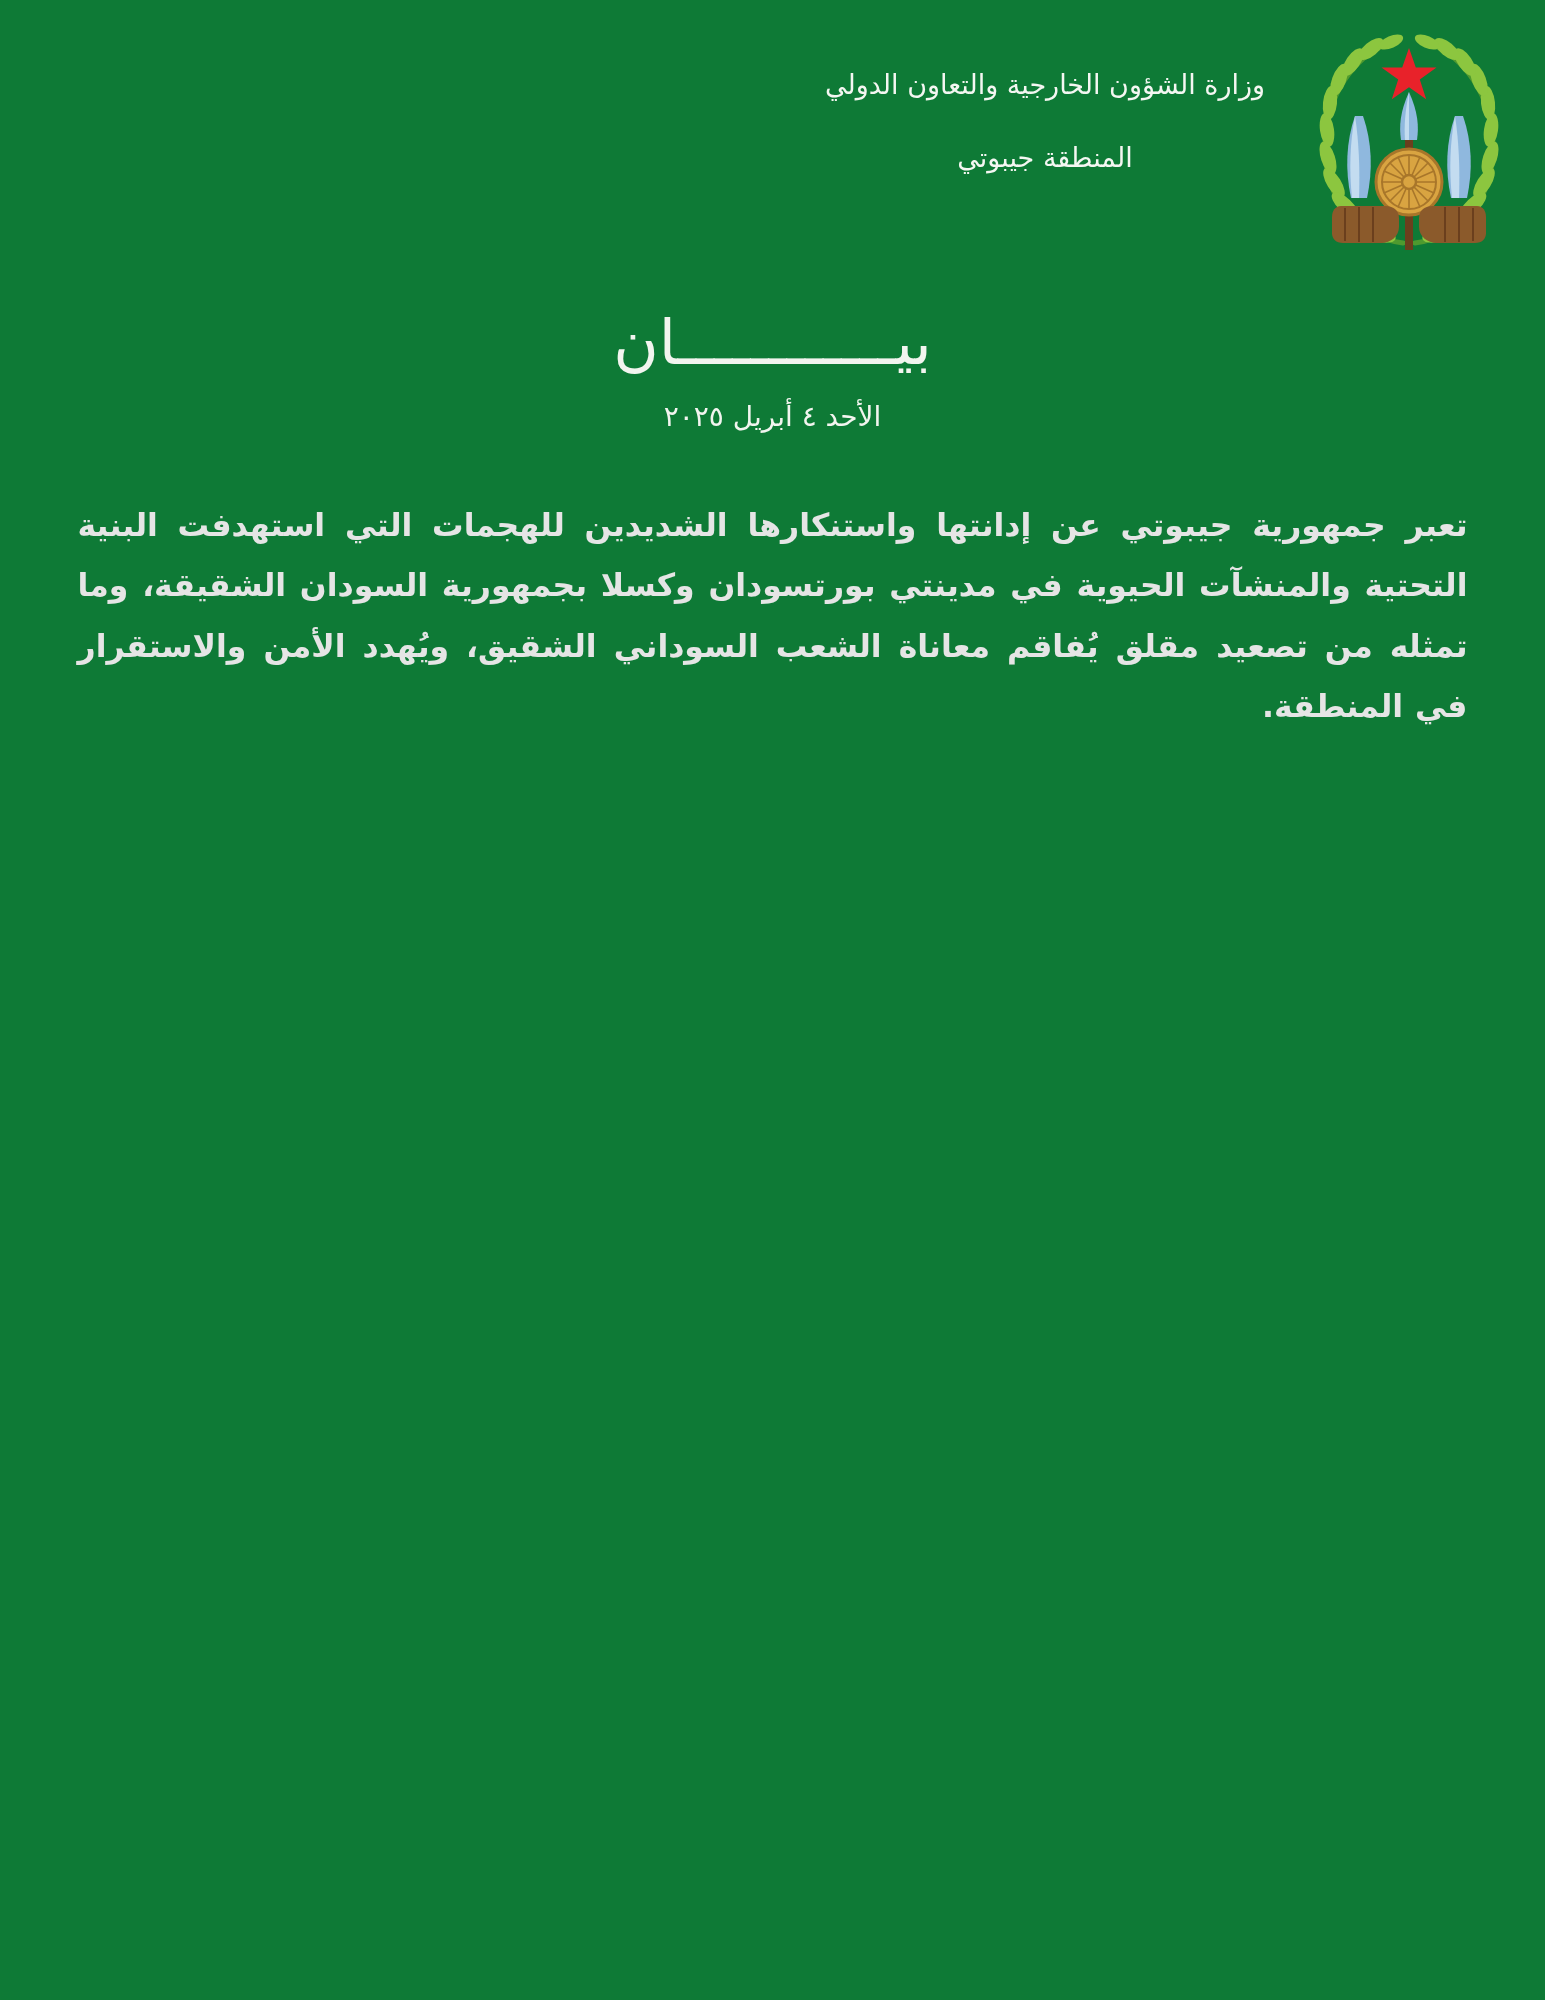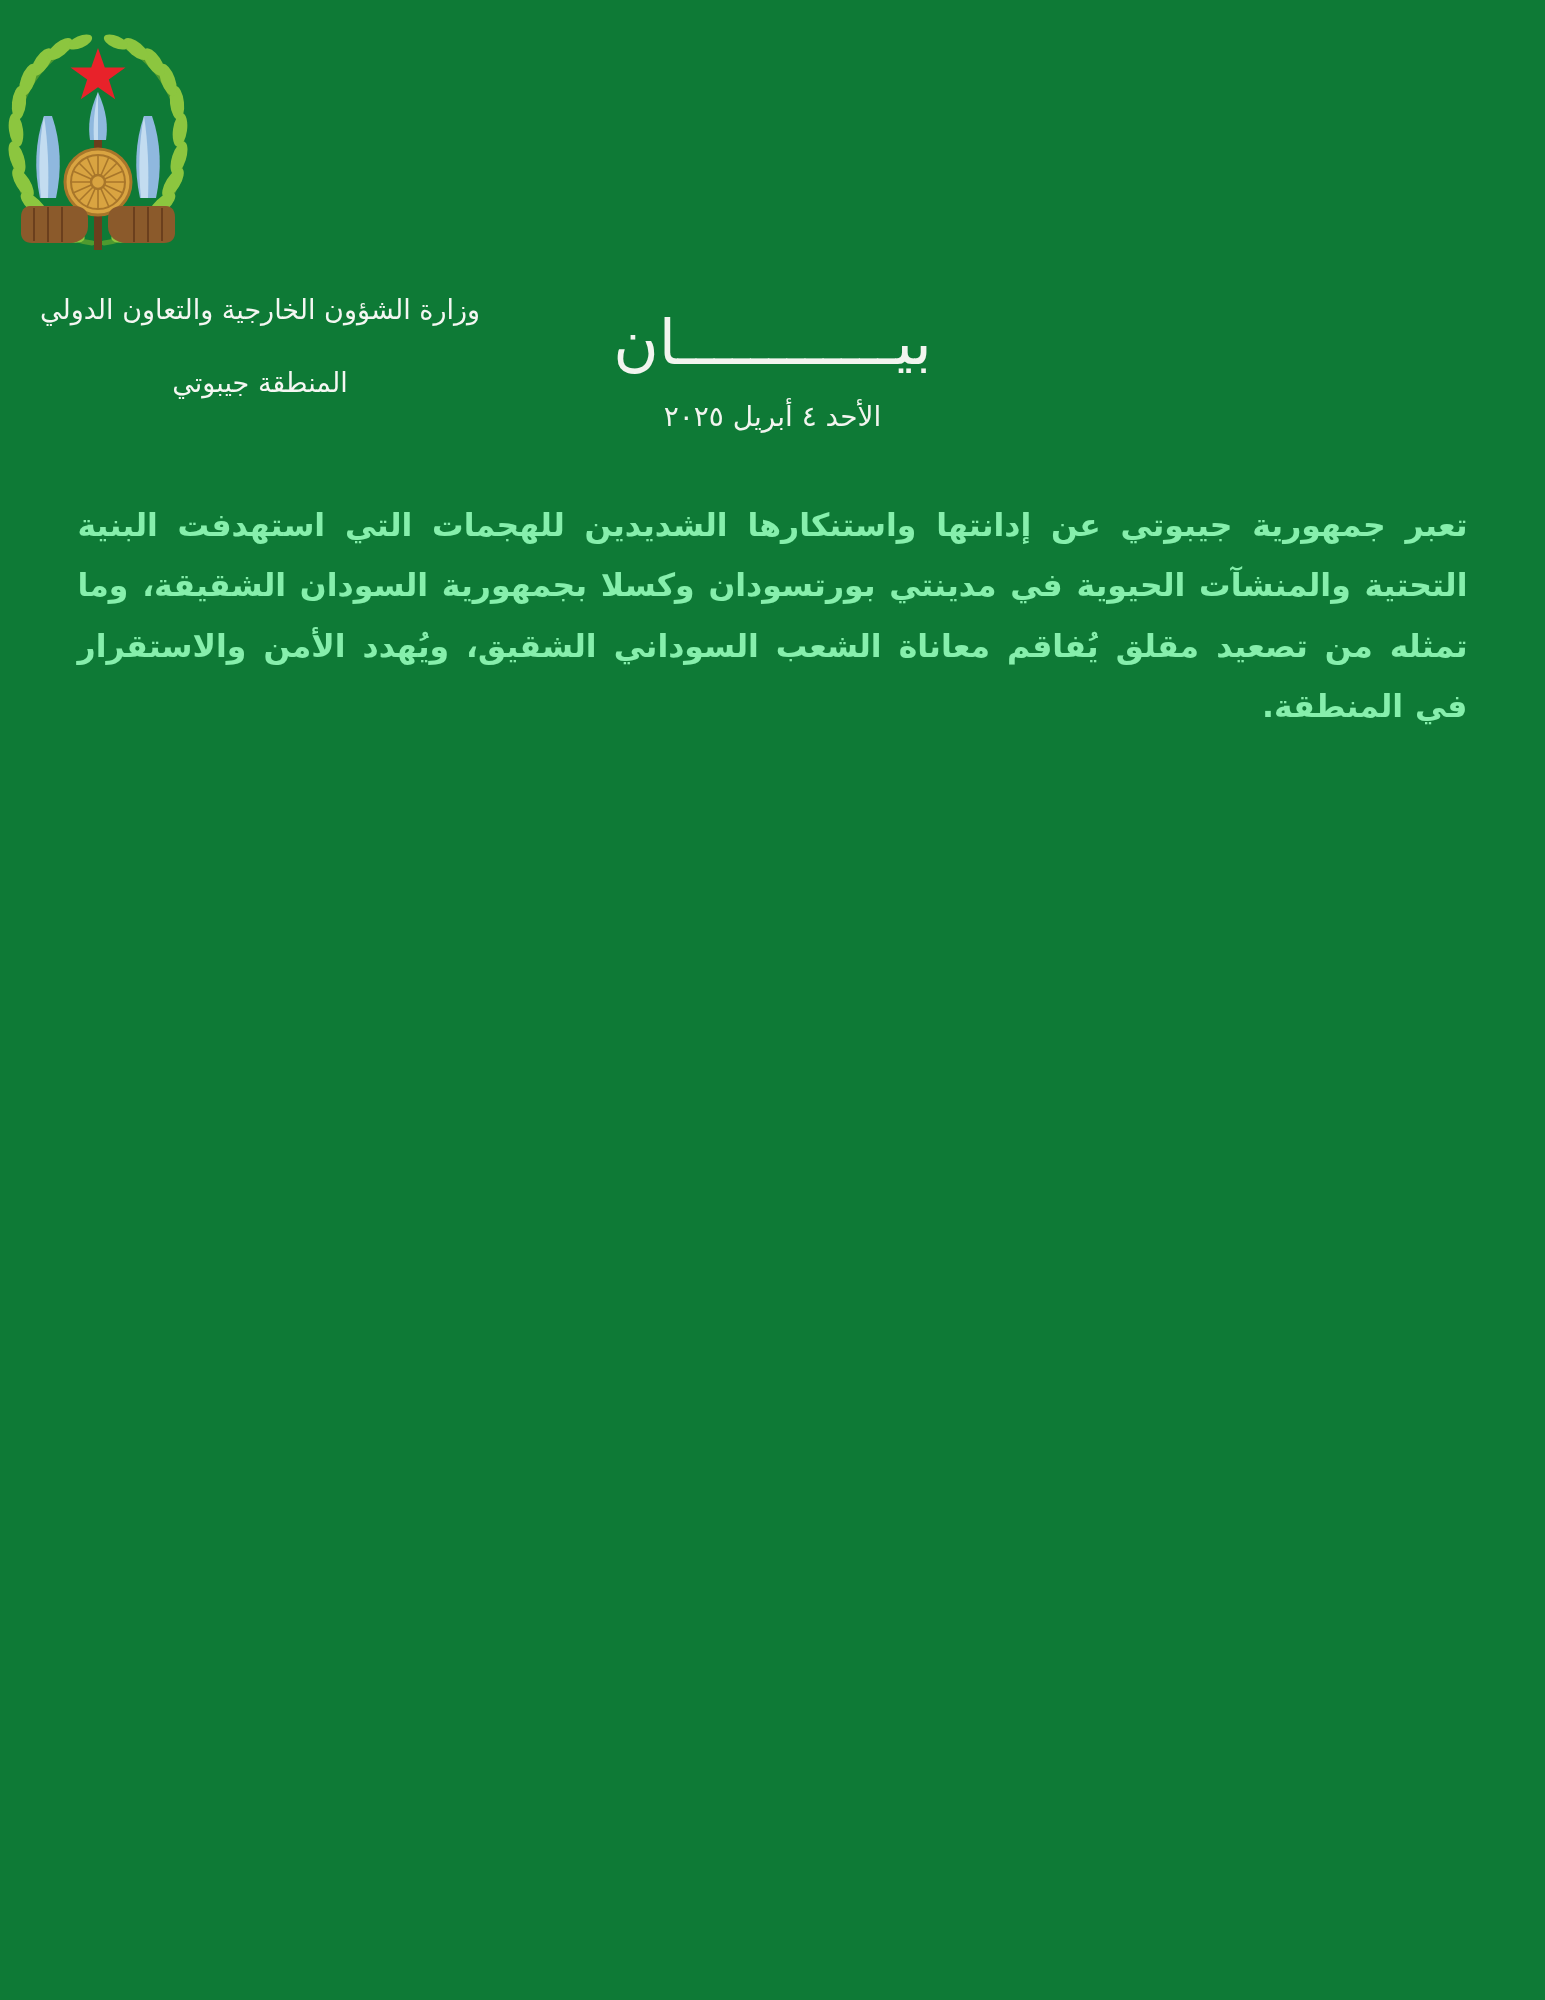--- a/index.html
+++ b/index.html
@@ -20,24 +20,24 @@
     width: 1545px;
     height: 2000px;
     background: #0e7a36;
     position: relative;
     box-sizing: border-box;
   }
 
   
   .header {
     display: flex;
-    flex-direction: column;
-    align-items: flex-end;
+    flex-direction: row;
+    align-items: flex-start;
     justify-content: flex-start;
-    padding: 30px 12px 0 0;
+    padding: 30px 46px 0 0;
     height: 250px;
     box-sizing: border-box;
   }
   .emblem-wrap {
     width: 180px;
     height: 225px;
     flex: 0 0 auto;
     margin-left: 8px;
     position: relative;
   }
@@ -91,21 +91,21 @@
   .body-text {
     margin: 62px auto 0 auto;
     width: 1390px;
     box-sizing: border-box;
   }
   .para {
     font-family: "DejaVu Sans", "Liberation Sans", sans-serif;
     font-size: 31.5px;
     font-weight: bold;
     line-height: 1.92;
-    color: #86efac;
+    color: #e5e5e5;
     text-align: justify;
     text-align-last: right;
     direction: rtl;
     margin: 0 0 44px 0;
     letter-spacing: 0;
     word-spacing: 1px;
   }
   .para:last-child { margin-bottom: 0; }
 </style>
 </head>

